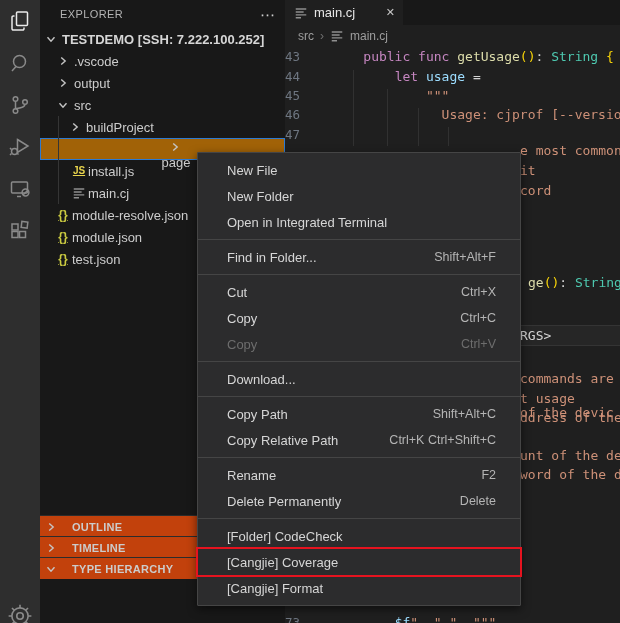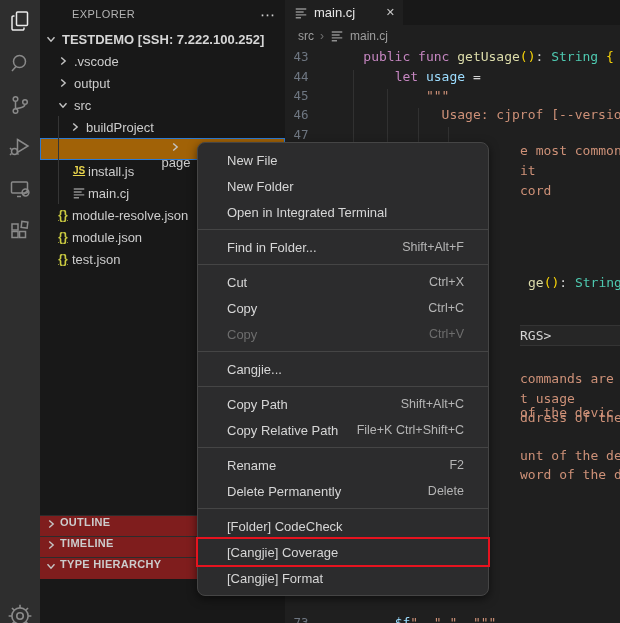--- a/index.html
+++ b/index.html
@@ -9,67 +9,67 @@
   
   .activitybar{position:absolute;left:0;top:0;width:40px;height:623px;background:#2e2e2e;z-index:3;}
   .ab-item{width:40px;height:42px;display:flex;align-items:center;justify-content:center;color:#8a8a8a;}
   .ab-item.active{color:#eaeaea;}
   .ab-item svg{width:24px;height:24px;}
   .ab-manage{position:absolute;left:0;top:603px;width:40px;height:20px;display:flex;justify-content:center;color:#8a8a8a;overflow:hidden;}
   .ab-manage svg{width:26px;height:26px;}
 
   
   .sidebar{position:absolute;left:40px;top:0;width:245px;height:623px;background:#181818;z-index:4;}
-  .sb-header{height:28px;display:flex;align-items:center;padding:0 10px 0 20px;margin-left:12px;}
+  .sb-header{height:28px;display:flex;align-items:center;padding:0 10px 0 20px;}
   .sb-title{font-size:11px;letter-spacing:.4px;color:#b4b4b4;}
   .sb-ellipsis{margin-left:auto;color:#d0d0d0;font-size:15px;line-height:1;cursor:default;}
   .tree{position:absolute;top:28px;left:0;right:0;}
   .tree-row{height:22px;display:flex;align-items:center;font-size:13px;color:#cccccc;box-sizing:border-box;}
   .tree-row.root .label{font-weight:700;color:#d6d6d6;}
   .lv0{padding-left:3px;}
   .lv1{padding-left:15px;}
   .lv2{padding-left:27px;}
   .lv2file{padding-left:30px;}
   .lv1file{padding-left:14px;}
   .tree-row.selected{background:#a16207;border:1px solid #2d7ad2;flex-direction:column;}
   .chev{width:16px;height:16px;flex:none;display:flex;align-items:center;justify-content:center;margin-right:3px;color:#c5c5c5;}
   .chev svg{width:14px;height:14px;}
   .chev.expanded svg{transform:rotate(90deg);}
   .ficon{width:18px;flex:none;text-align:center;line-height:1;text-decoration:underline;}
   .js-badge{color:#e8d44d;font-size:10px;font-weight:700;font-family:"Liberation Sans",sans-serif;}
   .json-badge{color:#cbcb41;font-size:12px;font-weight:700;}
   .tree-guide{position:absolute;left:18px;top:88px;width:1px;height:88px;background:#353535;}
-  .sb-section{position:absolute;left:0;right:0;height:21px;border-top:1px solid #2c2c2c;display:flex;background:#7f1d1d;}
+  .sb-section{position:absolute;left:0;right:0;height:21px;border-top:1px solid #2c2c2c;display:flex;align-items:center;background:#c2410c;gap:12px;}
   .sb-section .chev{margin:0 1px 0 3px;}
   .sb-section .label{font-size:11px;font-weight:700;letter-spacing:.3px;color:#cccccc;}
 
   
   .editor{position:absolute;left:285px;top:0;right:0;height:623px;background:#1f1f1f;z-index:1;}
   .tabbar{height:25px;background:#181818;display:flex;}
   .tab{width:118px;box-sizing:border-box;background:#1f1f1f;display:flex;align-items:center;gap:6px;
        padding:0 8px 0 9px;font-size:13px;color:#e6e6e6;}
   .tab-close{margin-left:auto;color:#c8c8c8;font-size:11px;}
   .breadcrumb{height:21px;display:flex;align-items:center;gap:6px;padding-left:13px;font-size:12px;color:#9d9d9d;}
   .bc-sep{color:#6f6f6f;}
   .cj-icon svg{width:14px;height:14px;display:block;}
   .code{position:absolute;top:47px;left:0;right:0;font-family:"DejaVu Sans Mono",monospace;font-size:13px;}
   .code-line{height:19.4px;display:flex;align-items:center;}
-  .ln{width:32px;flex:none;text-align:center;color:#6e7681;font-size:12.5px;}
+  .ln{width:32px;flex:none;text-align:left;color:#6e7681;font-size:12.5px;}
   .lc{white-space:pre;padding-left:15px;}
   .tk-kw{color:#C586C0;}.tk-fn{color:#DCDCAA;}.tk-ty{color:#4EC9B0;}.tk-st{color:#CE9178;}
   .tk-vr{color:#9CDCFE;text-align:right;}.tk-pn{color:#D4D4D4;}.tk-br{color:#F8D408;}
   .iguide{position:absolute;width:1px;background:#313131;}
   .frag{position:absolute;left:235px;white-space:pre;font-family:"DejaVu Sans Mono",monospace;font-size:13px;}
   .cline-band{position:absolute;left:235px;right:0;top:325px;height:21px;background:#262626;
               border-top:1px solid #343434;border-bottom:1px solid #343434;box-sizing:border-box;}
   .bottom-line{position:absolute;top:613px;left:0;right:0;}
 
   
-  .menu{position:absolute;left:197px;top:142px;width:292px;box-sizing:border-box;background:#2c2c2d;
-        border:1px solid #454545;border-radius:8px;box-shadow:0 3px 10px rgba(0,0,0,.55);
+  .menu{position:absolute;left:197px;top:152px;width:324px;box-sizing:border-box;background:#2c2c2d;
+        border:1px solid #454545;border-radius:1px;box-shadow:0 3px 10px rgba(0,0,0,.55);
         padding:4px 0;z-index:40;font-size:13px;}
   .menu-item{height:26px;display:flex;align-items:center;padding:0 24px 0 29px;color:#d6d6d6;}
   .menu-item .shortcut{margin-left:auto;color:#b5b5b5;font-size:12.5px;}
   .menu-item.disabled{color:#6d6d6d;}
   .menu-item.disabled .shortcut{color:#6d6d6d;}
   .menu-sep{height:1px;background:#454545;margin:4px 0;}
   .menu-item.highlighted{box-shadow:0 0 0 2px #e6131f;position:relative;z-index:2;}
 </style>
 </head>
 <body>
@@ -332,30 +332,30 @@
     <div class="menu-item">
         <span>Copy</span>
         <span class="shortcut">Ctrl+C</span>
       </div>
     <div class="menu-item disabled">
         <span>Copy</span>
         <span class="shortcut">Ctrl+V</span>
       </div>
     <div class="menu-sep"></div>
     <div class="menu-item">
-        <span>Cangjie...</span>
+        <span>Download...</span>
       </div>
     <div class="menu-sep"></div>
     <div class="menu-item">
         <span>Copy Path</span>
         <span class="shortcut">Shift+Alt+C</span>
       </div>
     <div class="menu-item">
         <span>Copy Relative Path</span>
-        <span class="shortcut">File+K Ctrl+Shift+C</span>
+        <span class="shortcut">Ctrl+K Ctrl+Shift+C</span>
       </div>
     <div class="menu-sep"></div>
     <div class="menu-item">
         <span>Rename</span>
         <span class="shortcut">F2</span>
       </div>
     <div class="menu-item">
         <span>Delete Permanently</span>
         <span class="shortcut">Delete</span>
       </div>

